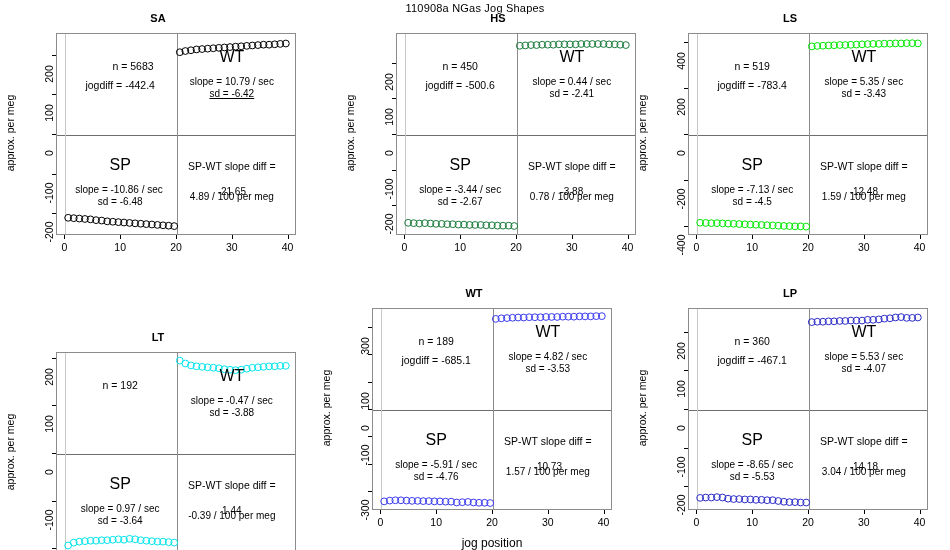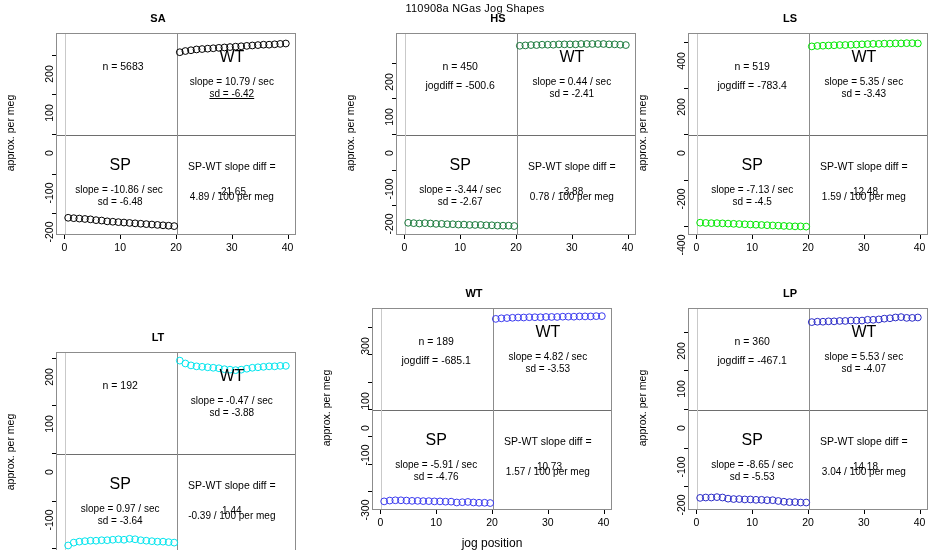--- a/index.html
+++ b/index.html
@@ -134,21 +134,22 @@
         <div class="ylab" style="top: 194.216px; right: 267px; width: 40px;">-200</div>
         <div class="tick-y" style="left: 52px; top: 161.608px;"></div>
         <div class="ylab" style="top: 154.608px; right: 267px; width: 40px;">-100</div>
         <div class="tick-y" style="left: 52px; top: 122px;"></div>
         <div class="ylab" style="top: 115px; right: 267px; width: 40px;">0</div>
         <div class="tick-y" style="left: 52px; top: 82.3922px;"></div>
         <div class="ylab" style="top: 75.3922px; right: 267px; width: 40px;">100</div>
         <div class="tick-y" style="left: 52px; top: 42.7843px;"></div>
         <div class="ylab" style="top: 35.7843px; right: 267px; width: 40px;">200</div>
         <div class="axis-title-y" style="left: -40px; top: 115px; width: 100px; text-align: center;">approx. per meg</div>
-        <div class="quad-text q-n" style="left: 33px; width: 180px; top: 48px;">n = 5683</div>
+        <div class="quad-text q-n" style="left: 43px; width: 180px; top: 48px;">n = 5683</div>
+        <div class="quad-text q-n" style="left: 30.186px; width: 180px; top: 67px;">jogdiff = -442.4</div>
         <div class="quad-text q-big" style="left: 141.814px; width: 180px; top: 36px;">WT</div>
         <div class="quad-text q-sm" style="left: 141.814px; width: 180px; top: 64px;">slope = 10.79 / sec</div>
         <div class="quad-text q-sm" style="left: 141.814px; width: 180px; top: 76px; text-decoration: underline;">sd = -6.42</div>
         <div class="quad-text q-big" style="left: 30.186px; width: 180px; top: 144px;">SP</div>
         <div class="quad-text q-sm" style="left: 29px; width: 180px; top: 172px;">slope = -10.86 / sec</div>
         <div class="quad-text q-sm" style="left: 30.186px; width: 180px; top: 184px;">sd = -6.48</div>
         <div class="quad-text q-hdr" style="left: 141.814px; width: 180px; top: 148px;">SP-WT slope diff =</div>
         <div class="quad-text q-sm" style="left: 141.814px; width: 180px; top: 174px;">-21.65</div>
         <div class="quad-text q-sm" style="left: 141.814px; width: 180px; top: 179px;">4.89 / 100 per meg</div>
       </div>

